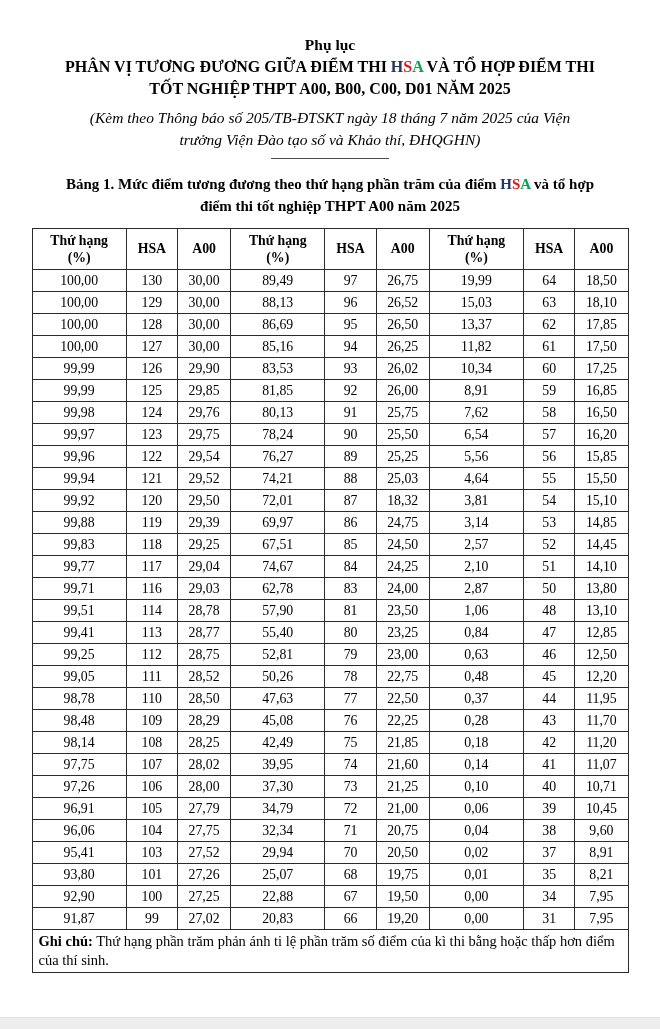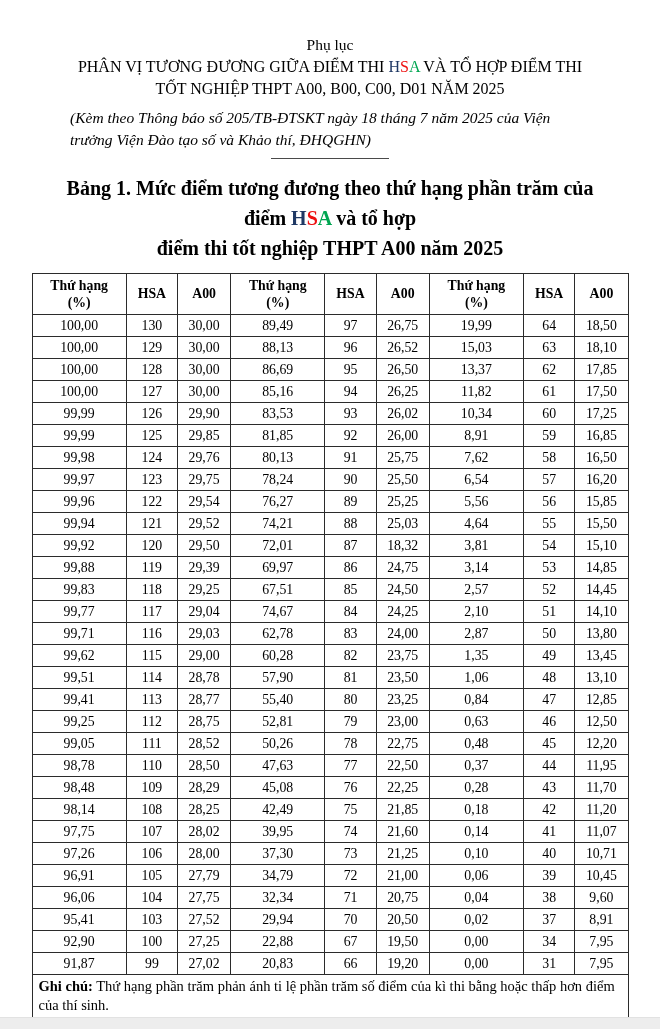--- a/index.html
+++ b/index.html
@@ -2,25 +2,25 @@
 <html><head>
 <meta charset="utf-8">
 <style>
   html,body{margin:0;padding:0;}
   body{
     width:660px;height:1029px;background:#ffffff;position:relative;
     font-family:"Liberation Serif","DejaVu Serif",serif;color:#000;
     overflow:hidden;
   }
   .page{padding-top:36px;}
-  .appendix{text-align:center;font-weight:normal;font-size:15.5px;}
-  .title{text-align:center;font-weight:normal;font-size:16px;line-height:1.35;margin:2px 40px 0;}
-  .subtitle{font-style:italic;font-size:15.5px;line-height:1.4;margin:8px 70px 0;}
+  .appendix{text-align:center;font-weight:bold;font-size:15.5px;}
+  .title{text-align:center;font-weight:bold;font-size:16px;line-height:1.35;margin:2px 40px 0;}
+  .subtitle{text-align:center;font-style:italic;font-size:15.5px;line-height:1.4;margin:8px 70px 0;}
   .rule{width:118px;border:none;border-top:1.4px solid #4a4a4a;margin:7px auto 0;}
-  .caption{text-align:center;font-weight:bold;font-size:20px;line-height:1.5;margin:14px 60px 0;}
+  .caption{text-align:center;font-weight:bold;font-size:15px;line-height:1.5;margin:14px 60px 0;}
   .hsa-h{color:#1F3864;}
   .hsa-s{color:#EE1111;}
   .hsa-a{color:#00A651;}
   table.main{
     width:597px;margin:10px auto 0;border-collapse:collapse;
     font-size:13.8px;table-layout:fixed;
   }
   table.main th, table.main td{
     border:1px solid #2b2b2b;text-align:center;vertical-align:middle;
     padding:1px 2px;line-height:1.3;height:19px;overflow:hidden;white-space:nowrap;
@@ -243,31 +243,20 @@
           <td>116</td>
           <td>29,03</td>
           <td>62,78</td>
           <td>83</td>
           <td>24,00</td>
           <td>2,87</td>
           <td>50</td>
           <td>13,80</td>
         </tr>
         <tr>
-          <td>99,62</td>
-          <td>115</td>
-          <td>29,00</td>
-          <td>60,28</td>
-          <td>82</td>
-          <td>23,75</td>
-          <td>1,35</td>
-          <td>49</td>
-          <td>13,45</td>
-        </tr>
-        <tr>
           <td>99,51</td>
           <td>114</td>
           <td>28,78</td>
           <td>57,90</td>
           <td>81</td>
           <td>23,50</td>
           <td>1,06</td>
           <td>48</td>
           <td>13,10</td>
         </tr>
@@ -386,20 +375,31 @@
           <td>103</td>
           <td>27,52</td>
           <td>29,94</td>
           <td>70</td>
           <td>20,50</td>
           <td>0,02</td>
           <td>37</td>
           <td>8,91</td>
         </tr>
         <tr>
+          <td>93,80</td>
+          <td>101</td>
+          <td>27,26</td>
+          <td>25,07</td>
+          <td>68</td>
+          <td>19,75</td>
+          <td>0,01</td>
+          <td>35</td>
+          <td>8,21</td>
+        </tr>
+        <tr>
           <td>92,90</td>
           <td>100</td>
           <td>27,25</td>
           <td>22,88</td>
           <td>67</td>
           <td>19,50</td>
           <td>0,00</td>
           <td>34</td>
           <td>7,95</td>
         </tr>

